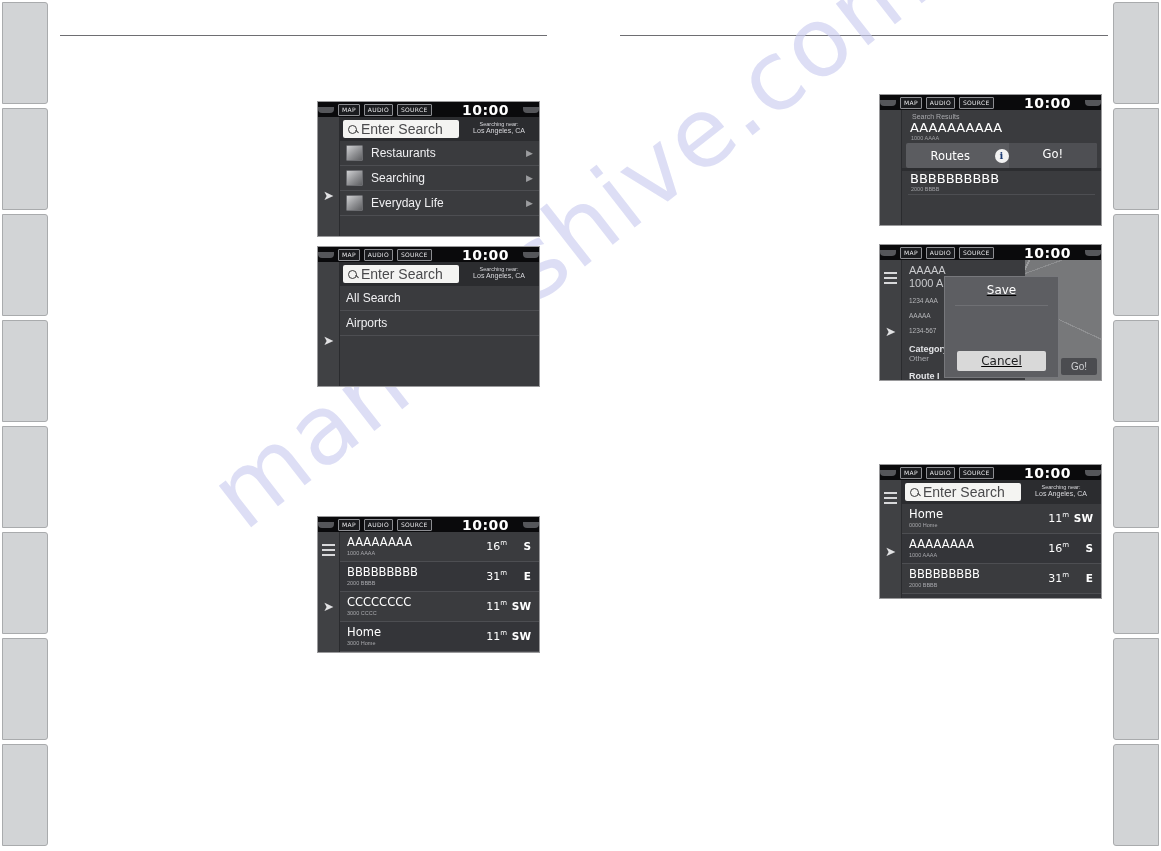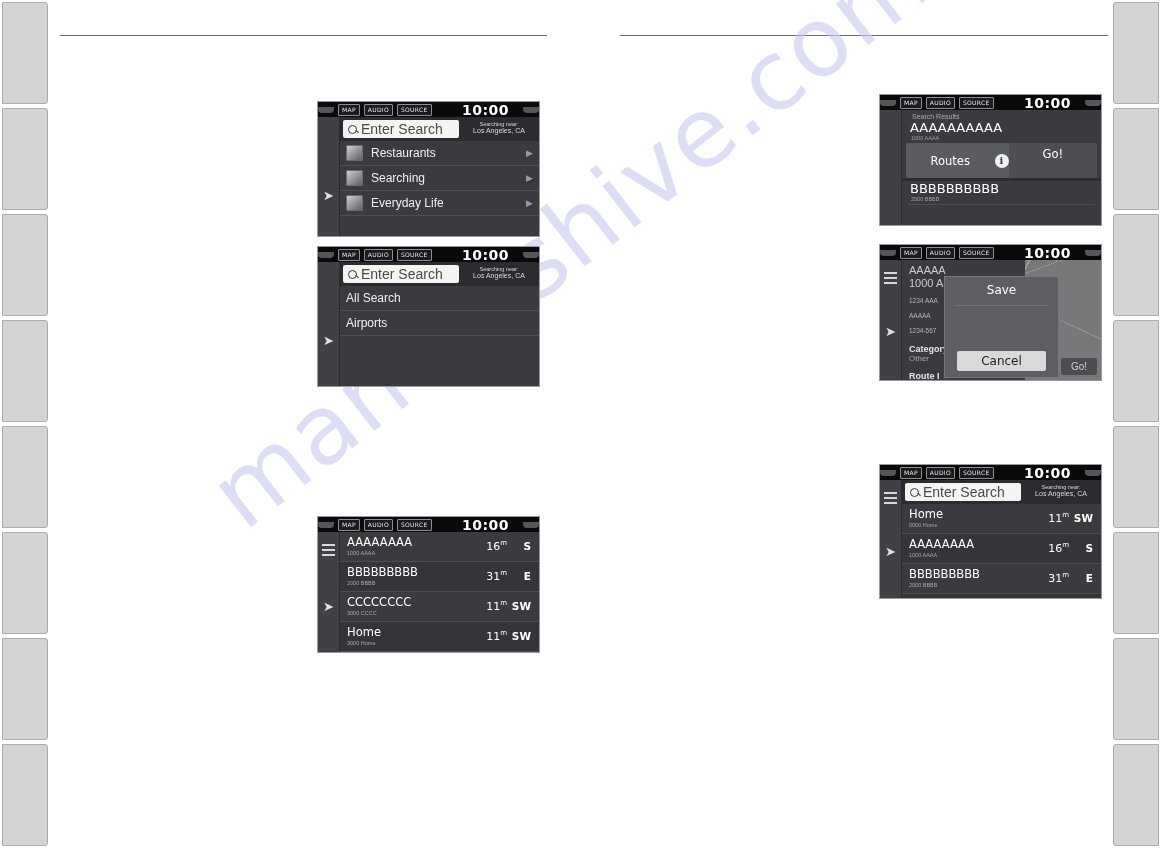--- a/index.html
+++ b/index.html
@@ -286,21 +286,21 @@
     color: #9fa0a4;
     font-size: 5.5px;
     padding: 0 0 2px 9px;
   }
   .action-bar {
     display: flex;
     margin: 0 4px;
     background: #5b5c60;
     border-radius: 2px;
     overflow: hidden;
-    height: 35px;
+    height: 25px;
     align-items: center;
   }
   .act-btn {
     flex: 1;
     text-align: center;
     color: #ffffff;
     font-size: 11.5px;
     font-family: "DejaVu Sans", sans-serif;
   }
   .act-btn.go { background: #4e4f53; height: 100%; line-height: 22px; }
@@ -361,20 +361,21 @@
     position: absolute;
     left: 21%;
     right: 21%;
     top: 13%;
     bottom: 2%;
     background: #5d5e62;
     border: 1px solid #77787c;
     display: flex;
     flex-direction: column;
     align-items: center;
+    text-decoration: underline;
   }
   .modal-title {
     color: #ffffff;
     font-size: 12px;
     margin-top: 6px;
     font-family: "DejaVu Sans", sans-serif;
   }
   .modal-field {
     width: 82%;
     height: 1px;

